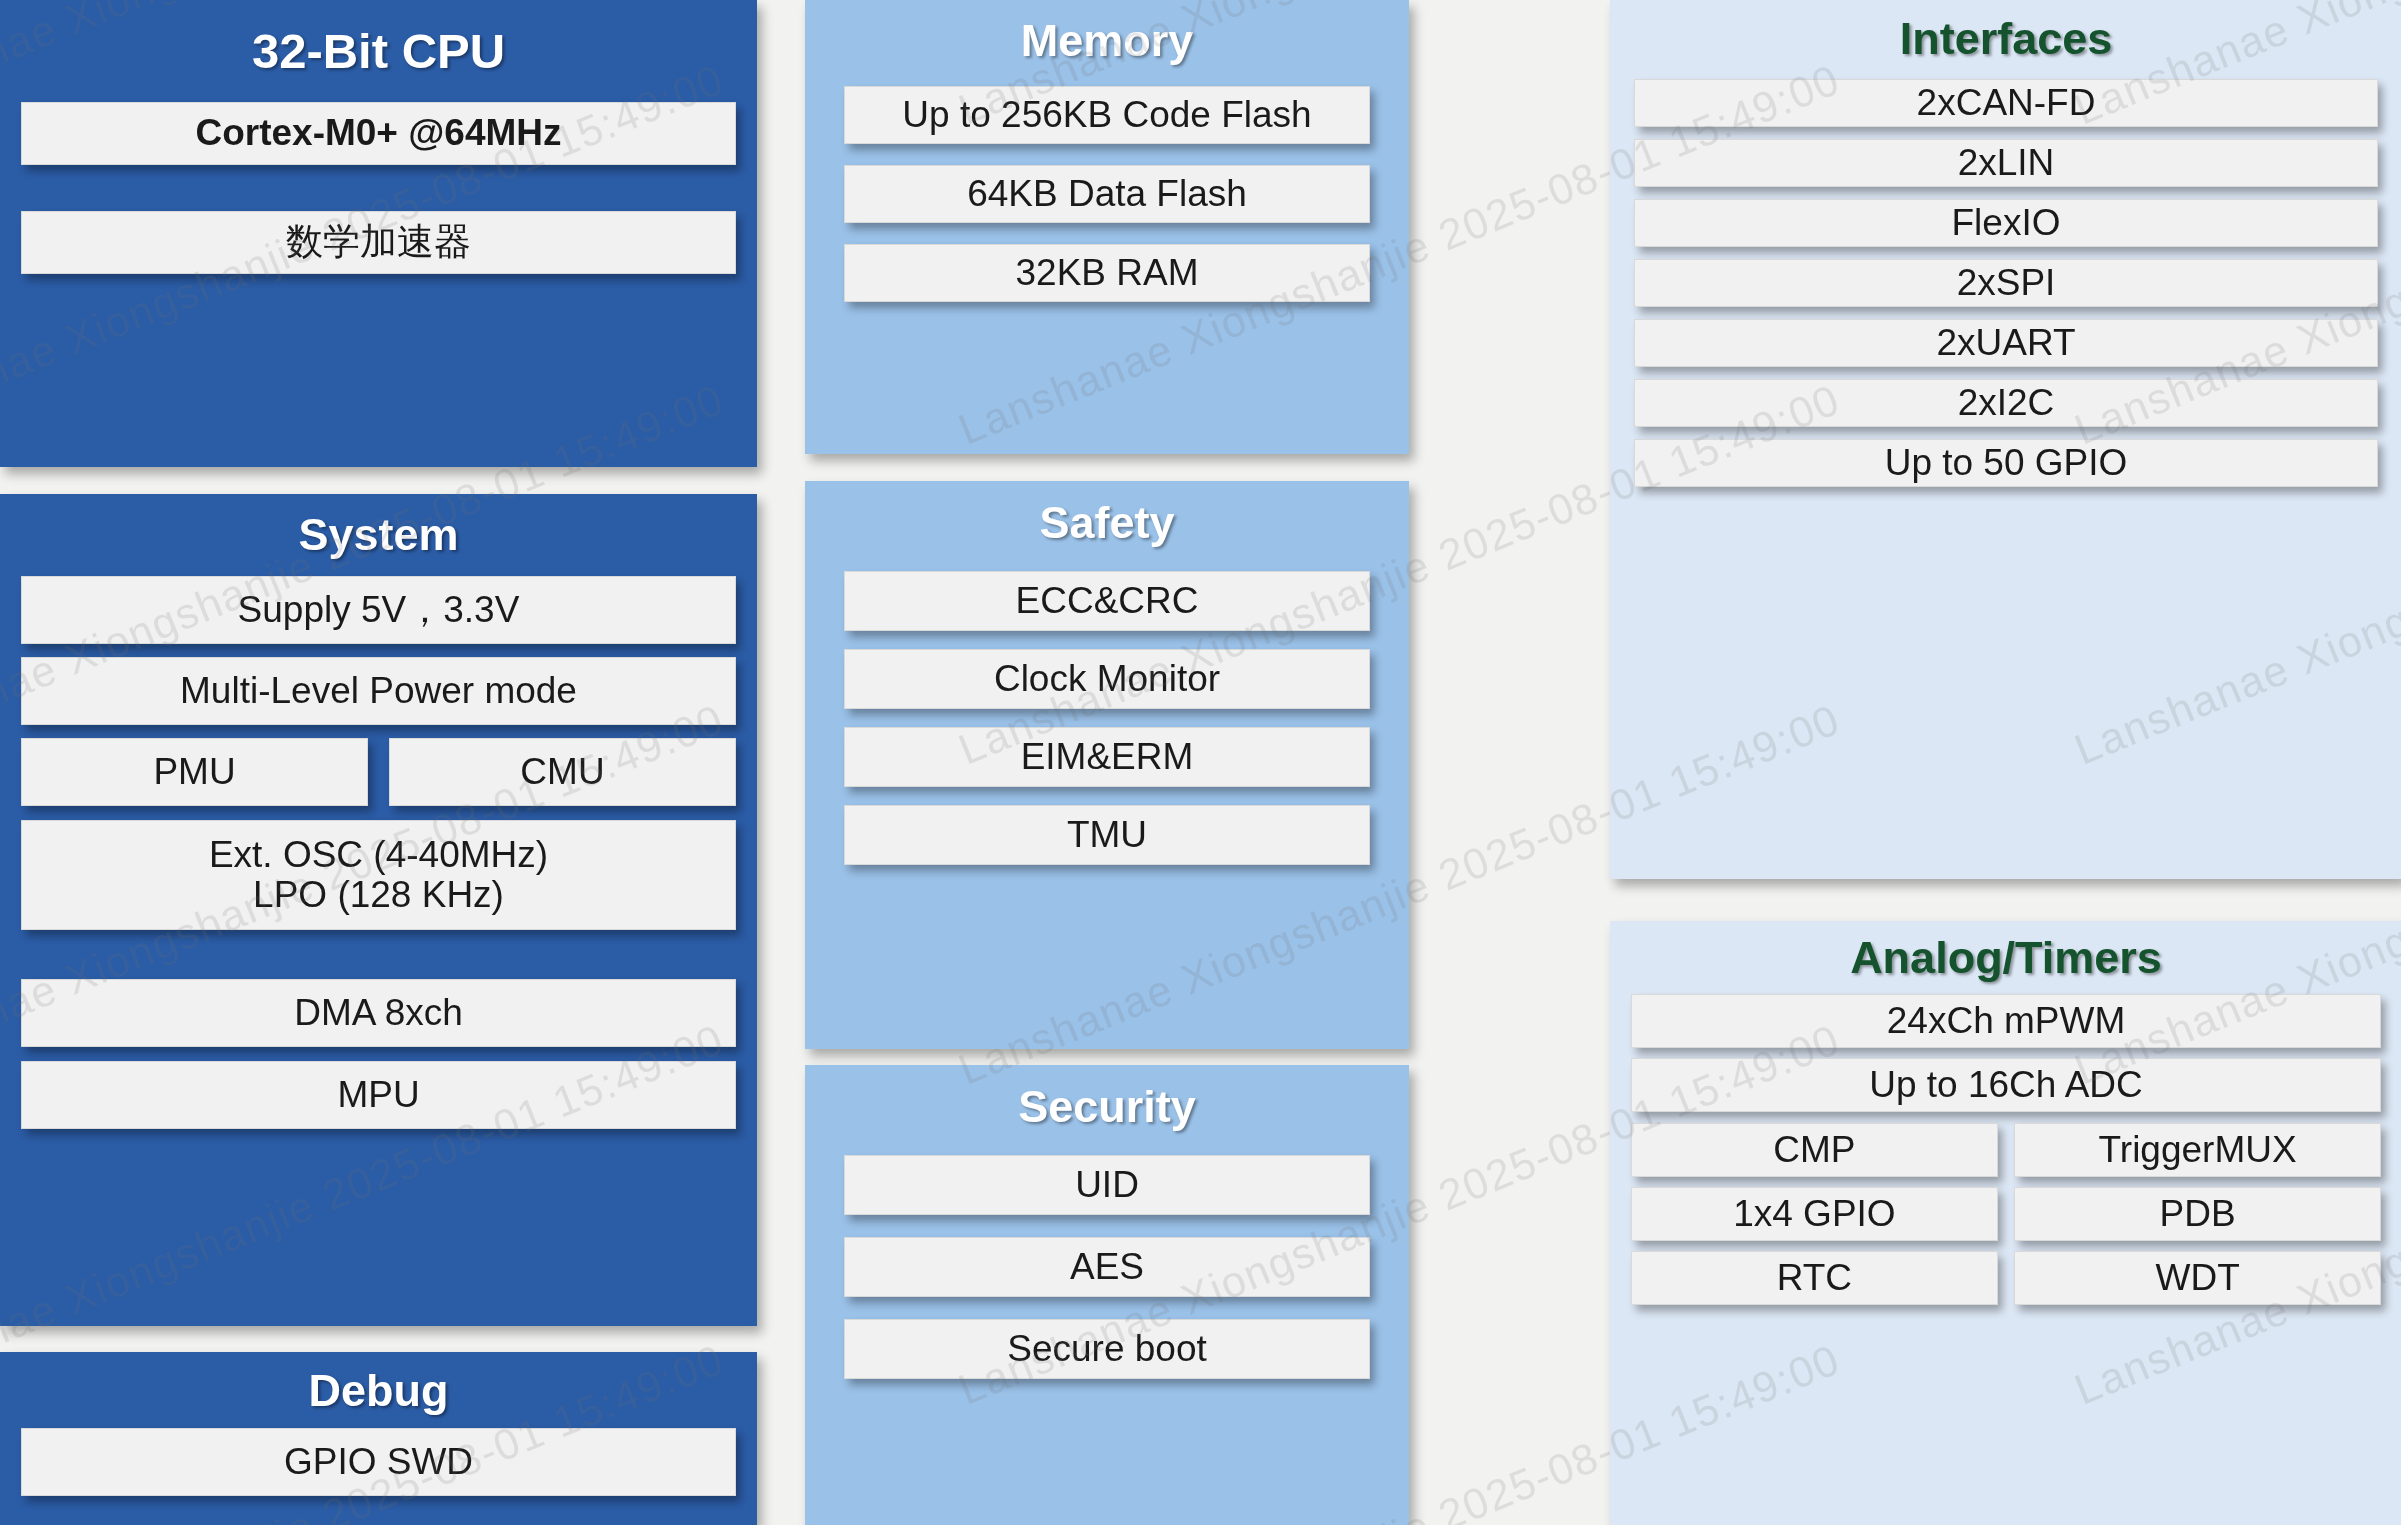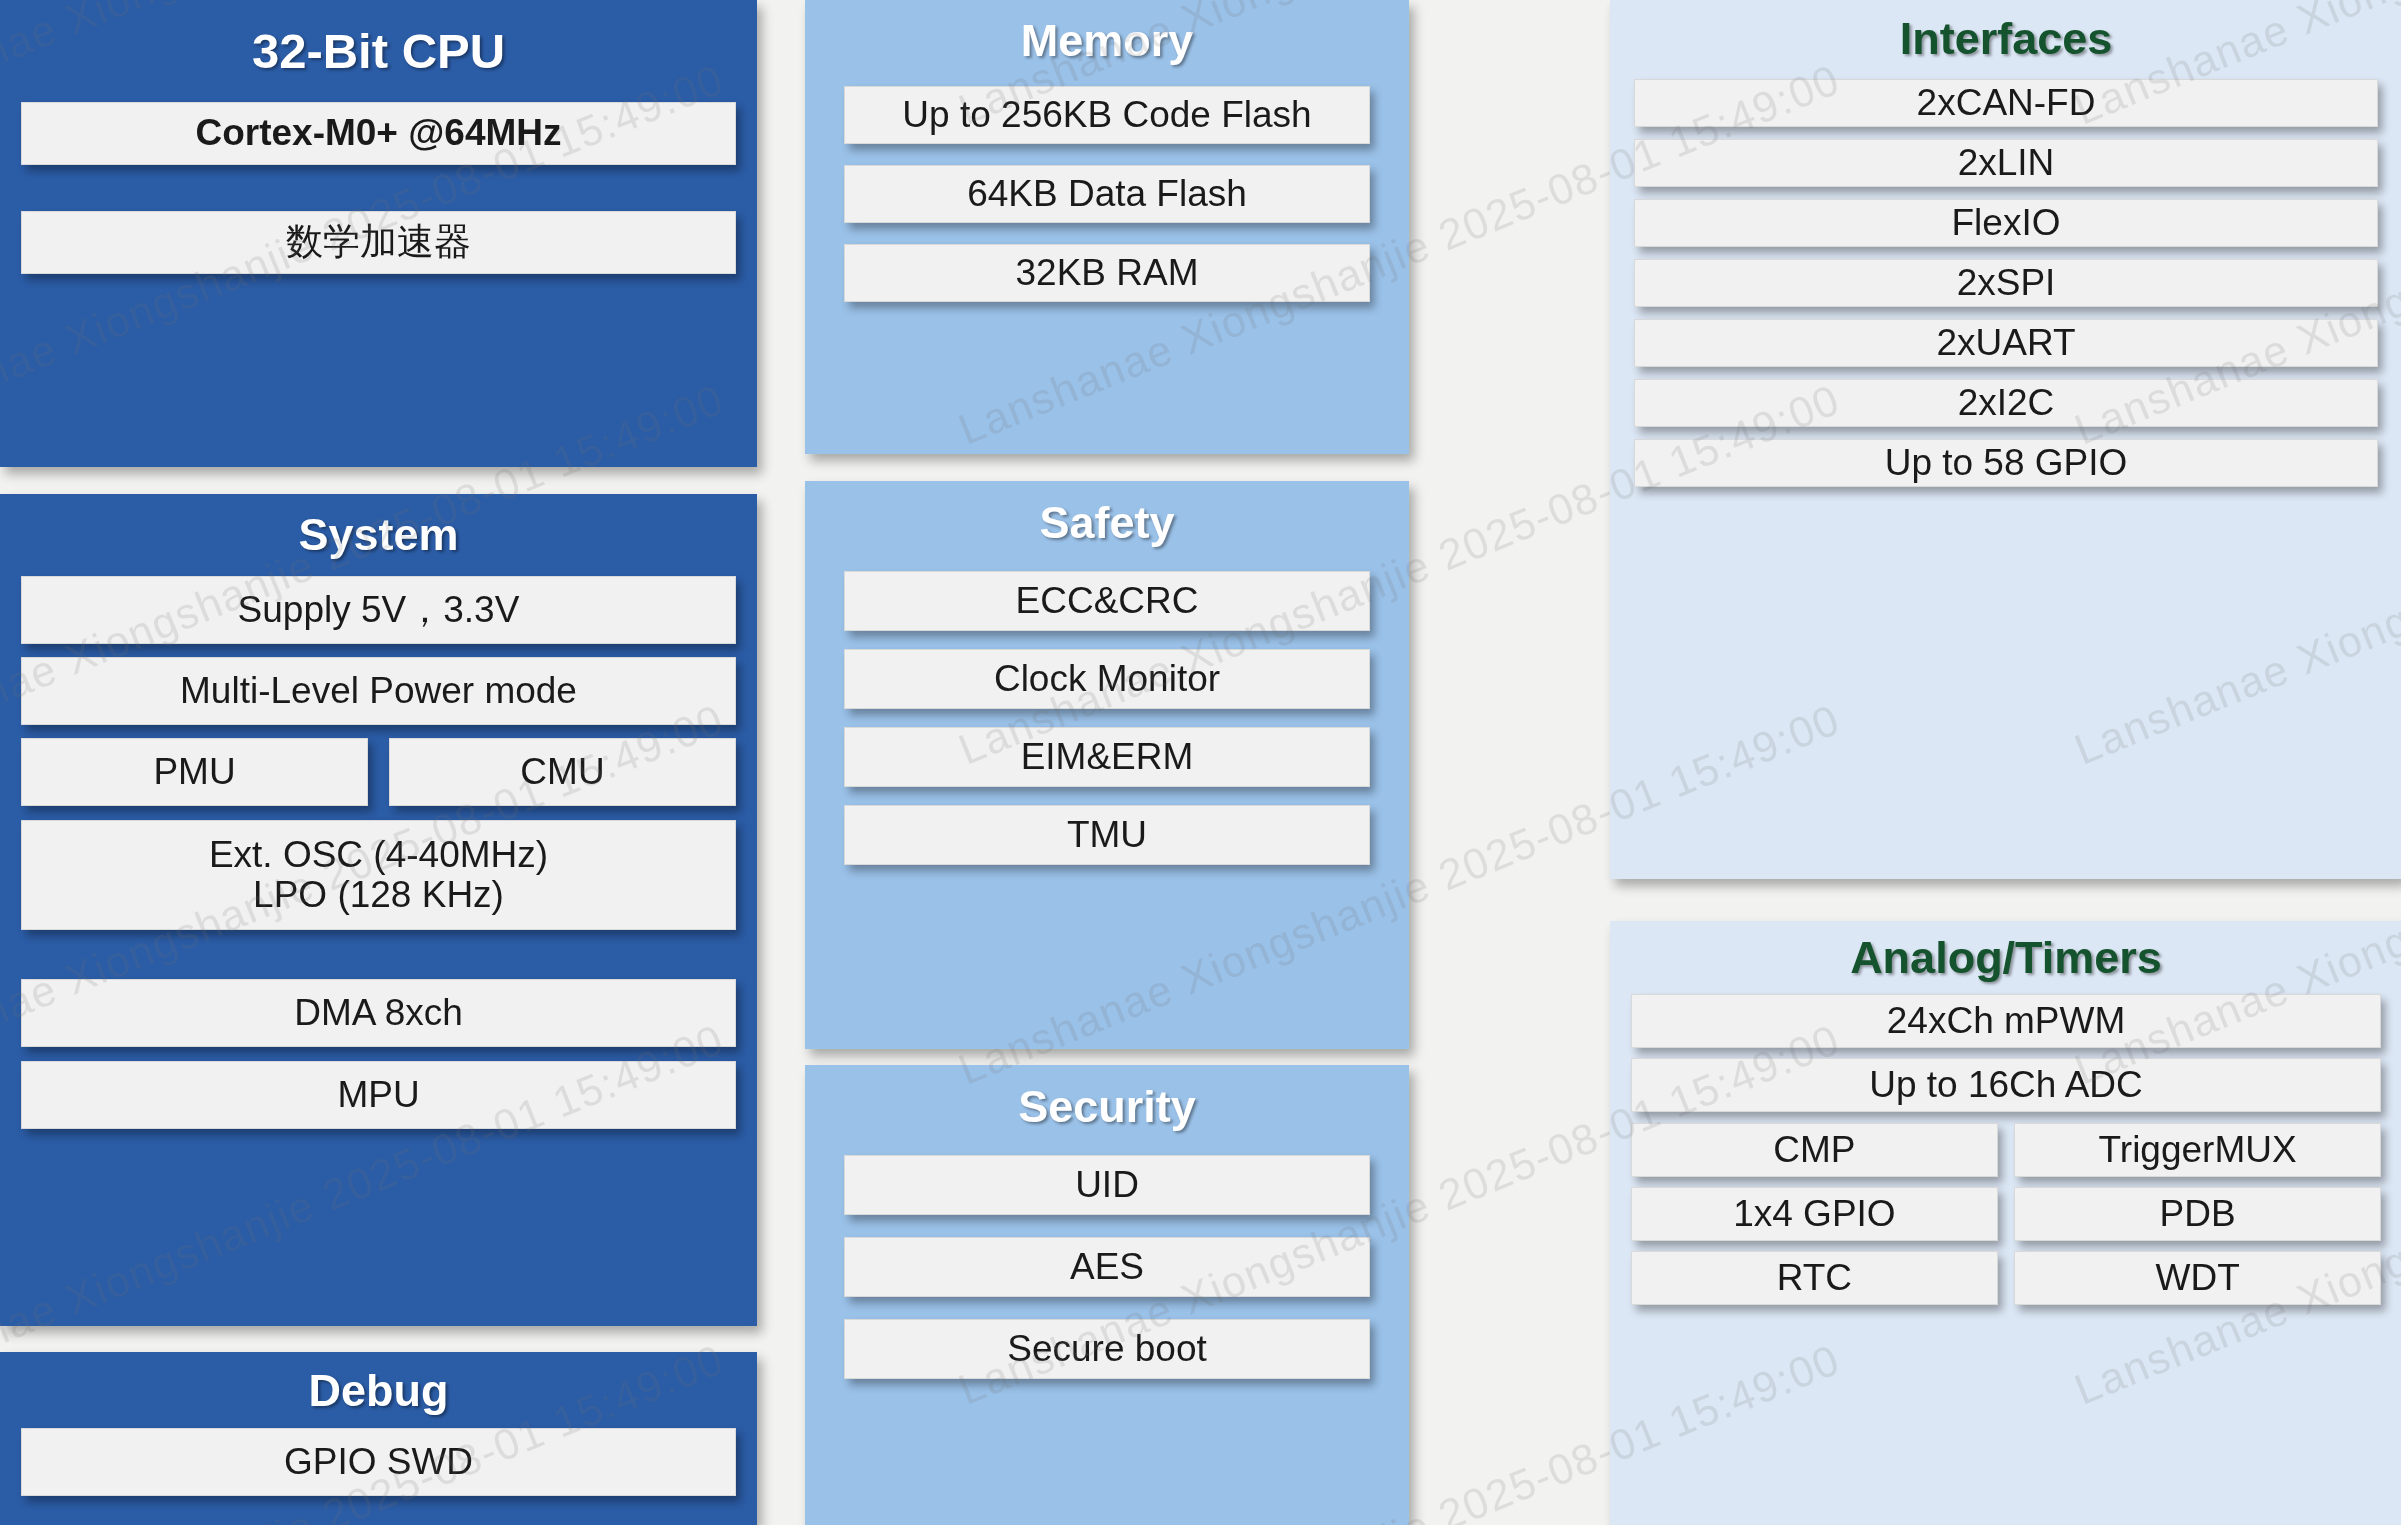--- a/index.html
+++ b/index.html
@@ -223,21 +223,21 @@
 
     <div class="group light" id="grp-interfaces">
       <div class="group-title">Interfaces</div>
       <div class="items">
         <div class="chip">2xCAN-FD</div>
         <div class="chip">2xLIN</div>
         <div class="chip">FlexIO</div>
         <div class="chip">2xSPI</div>
         <div class="chip">2xUART</div>
         <div class="chip">2xI2C</div>
-        <div class="chip">Up to 58 GPIO</div>
+        <div class="chip">Up to 50 GPIO</div>
       </div>
     </div>
 
     <div class="group light" id="grp-analog">
       <div class="group-title">Analog/Timers</div>
       <div class="items">
         <div class="chip">24xCh mPWM</div>
         <div class="chip">Up to 16Ch ADC</div>
         <div class="row">
           <div class="chip">CMP</div>

